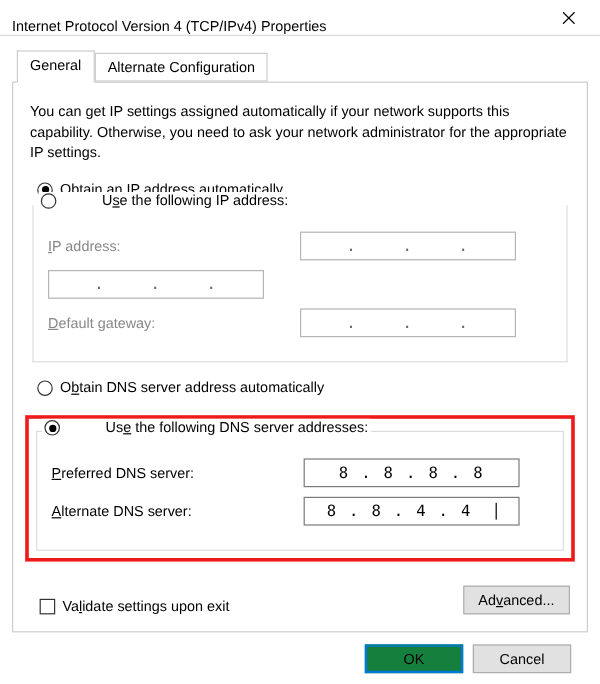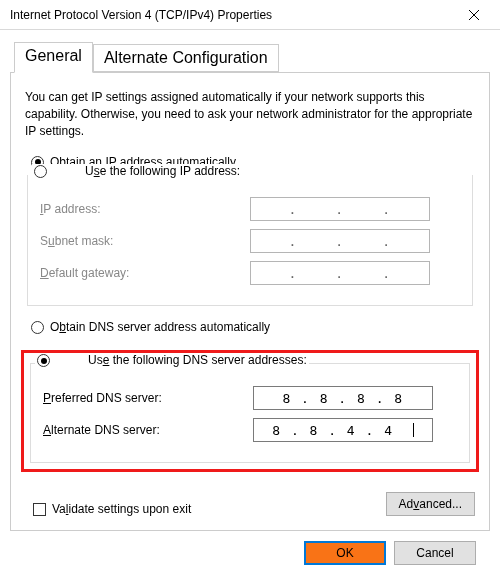--- a/index.html
+++ b/index.html
@@ -8,21 +8,21 @@
     font-family: "Segoe UI", Tahoma, sans-serif;
     font-size: 12px;
     background: #fff;
     width: 500px;
     height: 570px;
     overflow: hidden;
   }
   .titlebar {
     height: 30px;
     display: flex;
-    align-items: center;
+    align-items: flex-end;
     padding: 0 8px 0 10px;
     border-bottom: 1px solid #d9d9d9;
     background: #fff;
   }
   .titlebar-title { flex: 1; font-size: 12px; }
   .close-btn {
     width: 36px; height: 28px;
     display: flex; align-items: center; justify-content: center;
     font-size: 14px; color: #000;
   }
@@ -31,21 +31,21 @@
   .tabs {
     display: flex;
     position: relative;
     margin-left: 4px;
   }
   .tab {
     padding: 4px 10px;
     border: 1px solid #ccc;
     border-bottom: none;
     background: #fff;
-    font-size: 16px;
+    font-size: 12px;
     position: relative;
     z-index: 1;
   }
   .tab.inactive {
     background: #fff;
     margin-top: 2px;
     border-bottom: 1px solid #ccc;
   }
   .tab.active {
     border-bottom: 1px solid #fff;
@@ -129,21 +129,21 @@
     margin-right: 6px; background: #fff;
   }
   .btn {
     min-width: 82px; height: 24px;
     background: #e1e1e1; border: 1px solid #adadad;
     font-size: 12px; font-family: inherit;
     padding: 4px 12px;
     display: inline-flex; align-items: center; justify-content: center;
   }
   .btn.default {
-    background: #f97316;
+    background: #15803d;
     border: 1px solid #0078d7;
     box-shadow: inset 0 0 0 1px #0078d7;
   }
   .dialog-buttons {
     display: flex; justify-content: flex-end;
     gap: 8px; padding: 10px 14px 12px 0;
   }
   .caret { display:inline-block; width:1px; height:14px; background:#000; margin-left:1px; vertical-align:middle; }
 </style>
 </head>
@@ -183,21 +183,20 @@
 
       <div class="field-row">
         <span class="field-label disabled"><span class="u-mid">I</span>P address:</span>
         <div class="ip-box-disabled">
             <span class="ip-dot">.</span>
             <span class="ip-dot">.</span>
             <span class="ip-dot">.</span>
           </div>
       </div>
       <div class="field-row">
-        <span class="field-label disabled">S<span class="u-mid">u</span>bnet mask:</span>
         <div class="ip-box-disabled">
             <span class="ip-dot">.</span>
             <span class="ip-dot">.</span>
             <span class="ip-dot">.</span>
           </div>
       </div>
       <div class="field-row">
         <span class="field-label disabled"><span class="u-mid">D</span>efault gateway:</span>
         <div class="ip-box-disabled">
             <span class="ip-dot">.</span>

